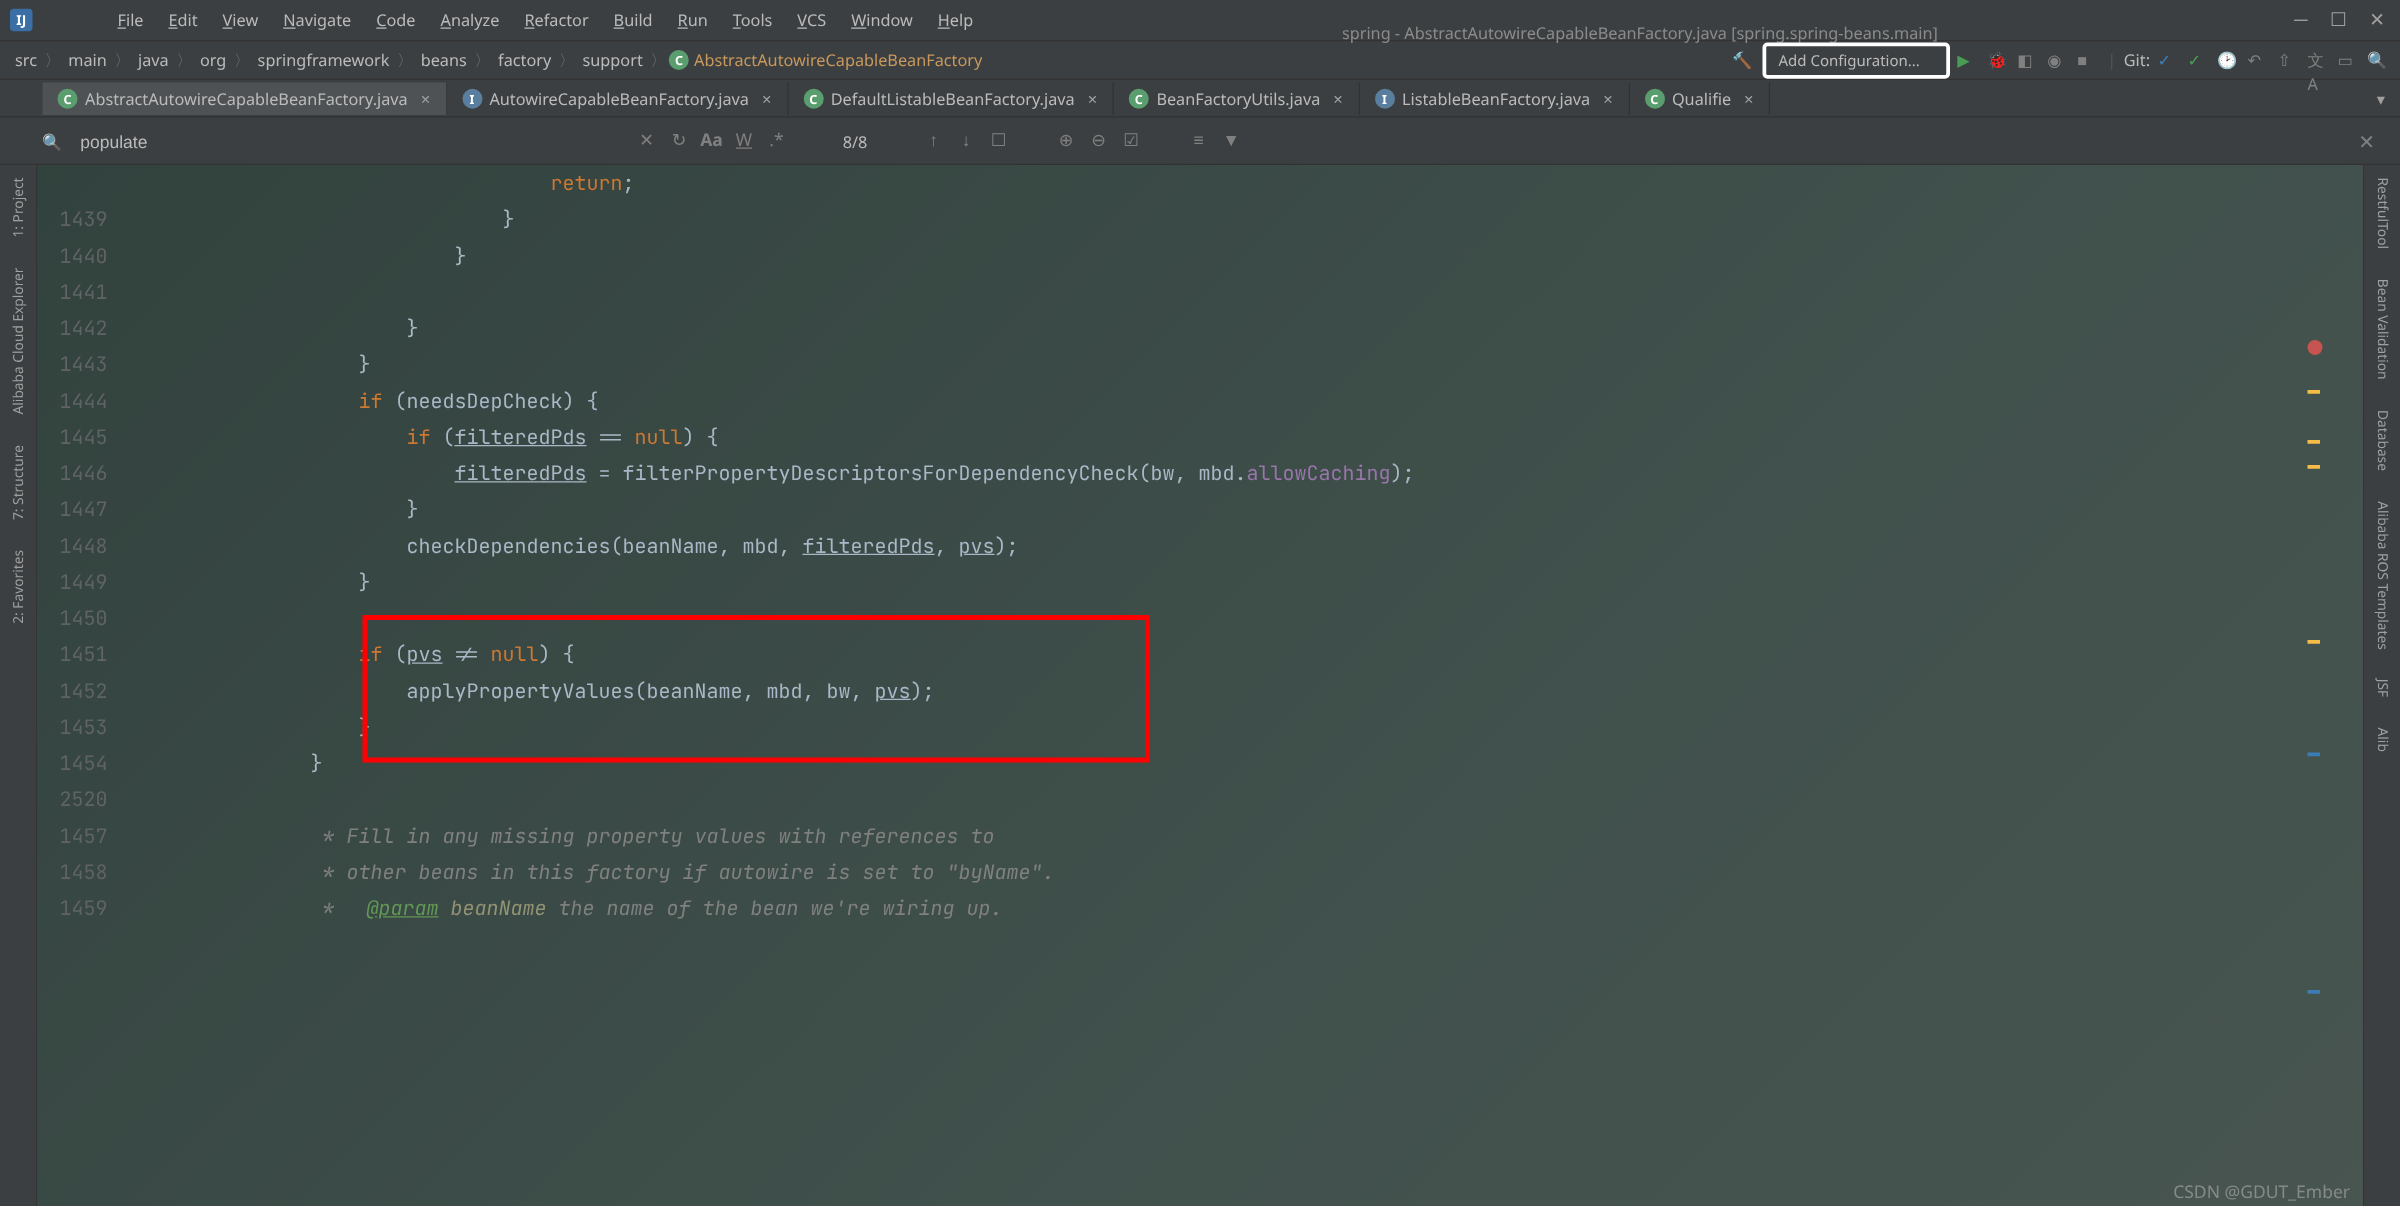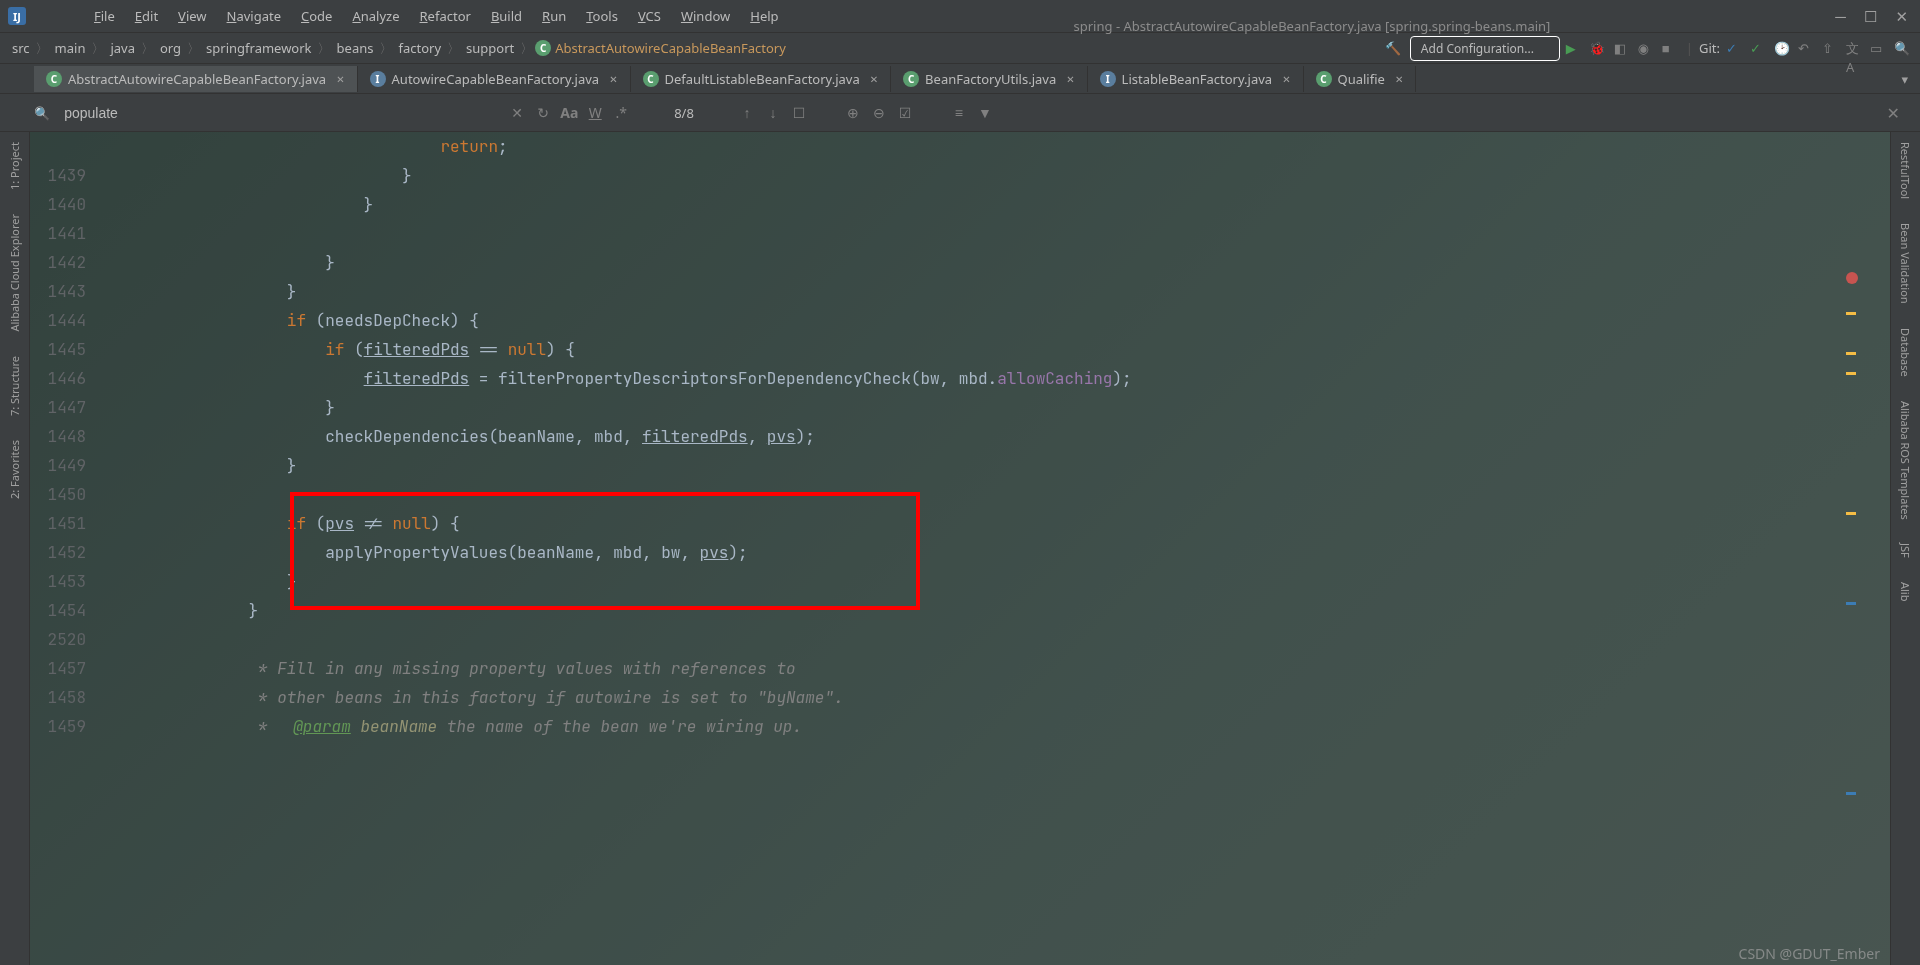--- a/index.html
+++ b/index.html
@@ -57,21 +57,21 @@
 }
 .class-icon-i {
   width: 16px; height: 16px; border-radius: 50%;
   background: #5a7e9e; color: #fff; font-size: 10px;
   display: flex; align-items: center; justify-content: center;
   font-weight: bold;
 }
 .spacer { flex: 1; }
 .nav-right { display: flex; align-items: center; gap: 6px; }
 .run-config {
-  border: 1px solid #ffffff;
+  border: 3px solid #ffffff;
   border-radius: 4px;
   padding: 3px 10px;
   background: #3c3f41;
   font-size: 12px;
   min-width: 150px;
 }
 .tb-icon { width: 18px; height: 18px; color: #808080; cursor: pointer; }
 .tb-green { color: #499c54; }
 .tb-blue { color: #3c7cb4; }
 

